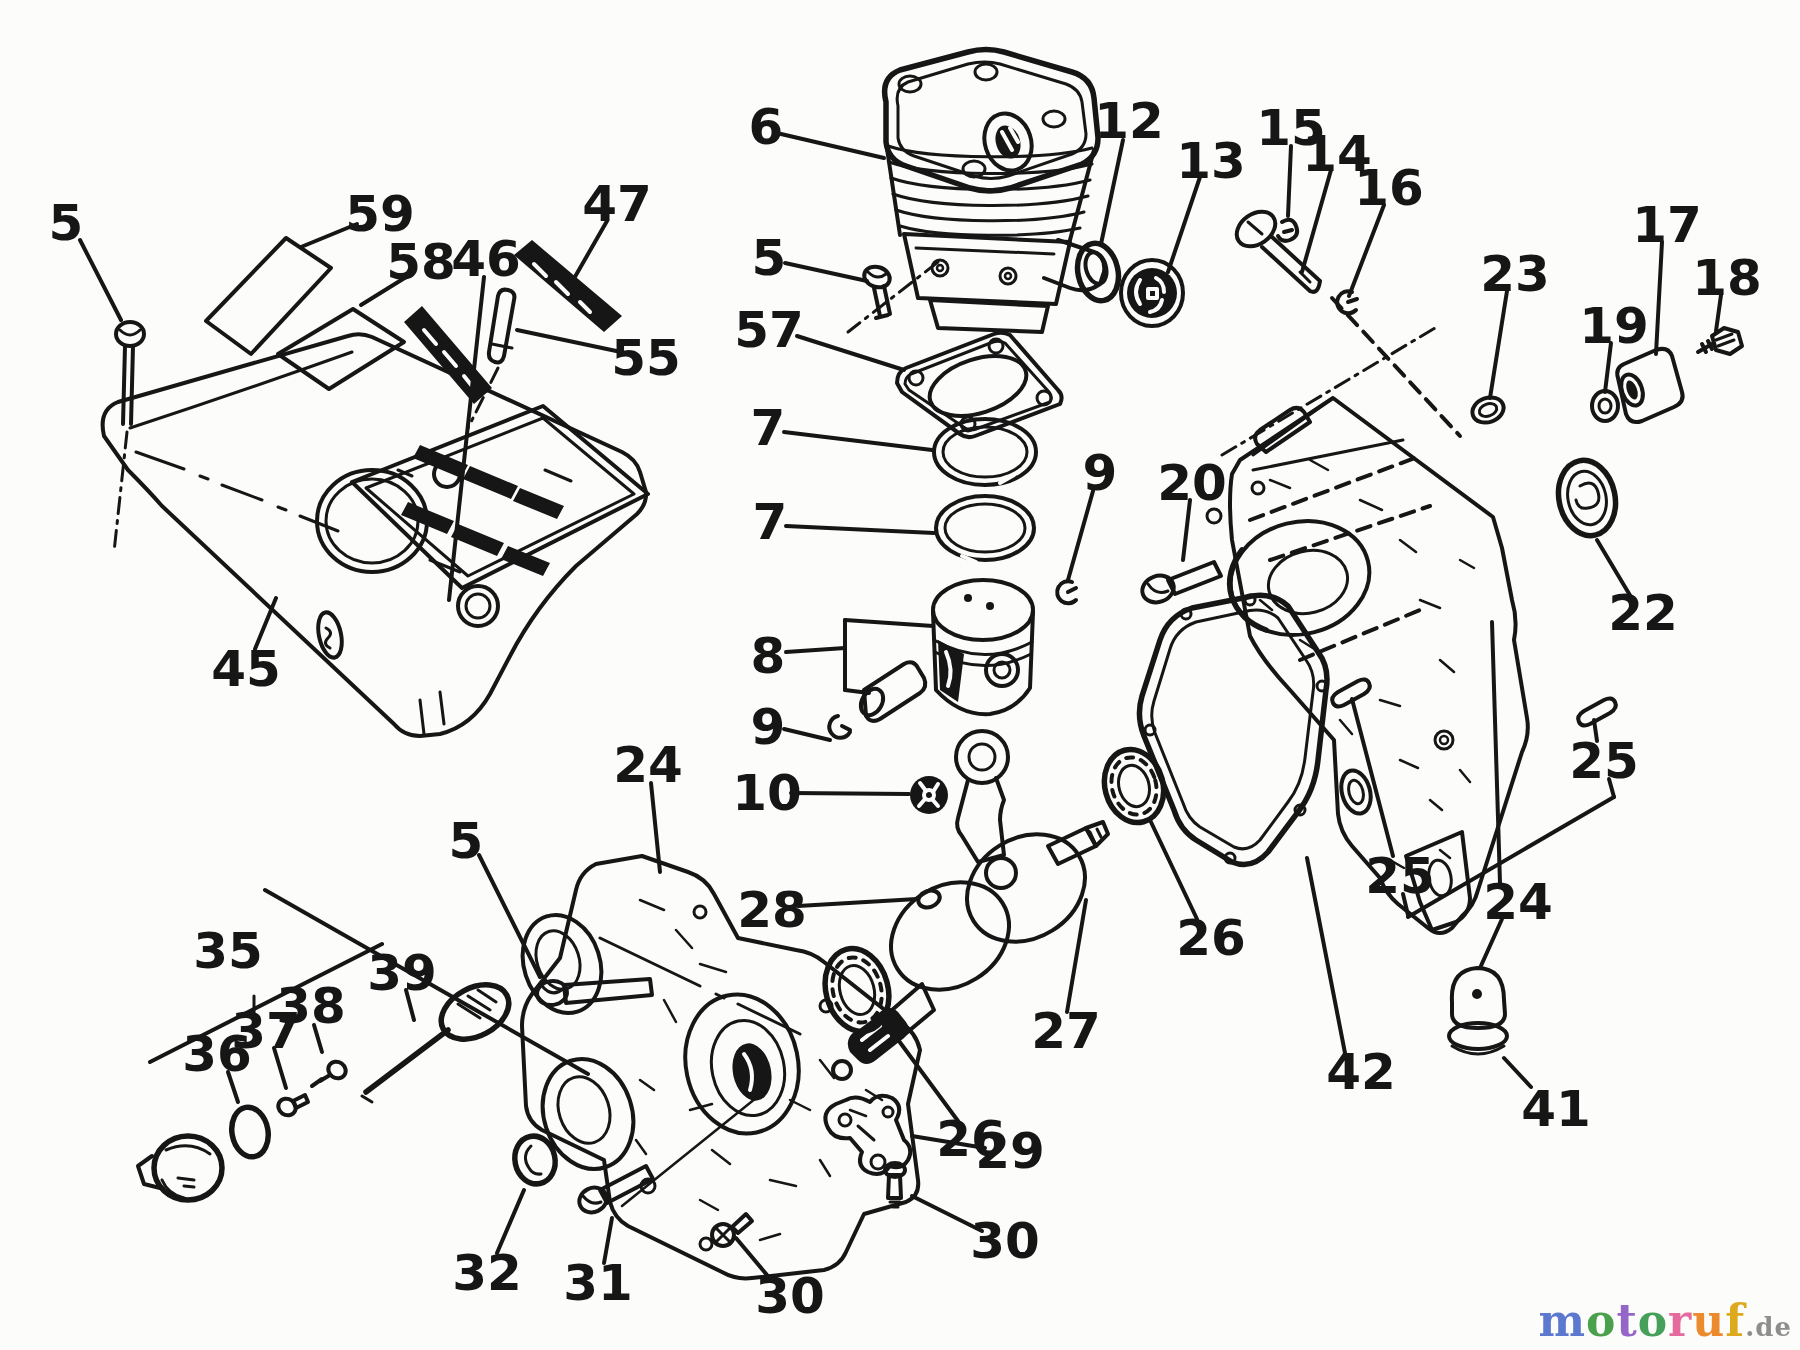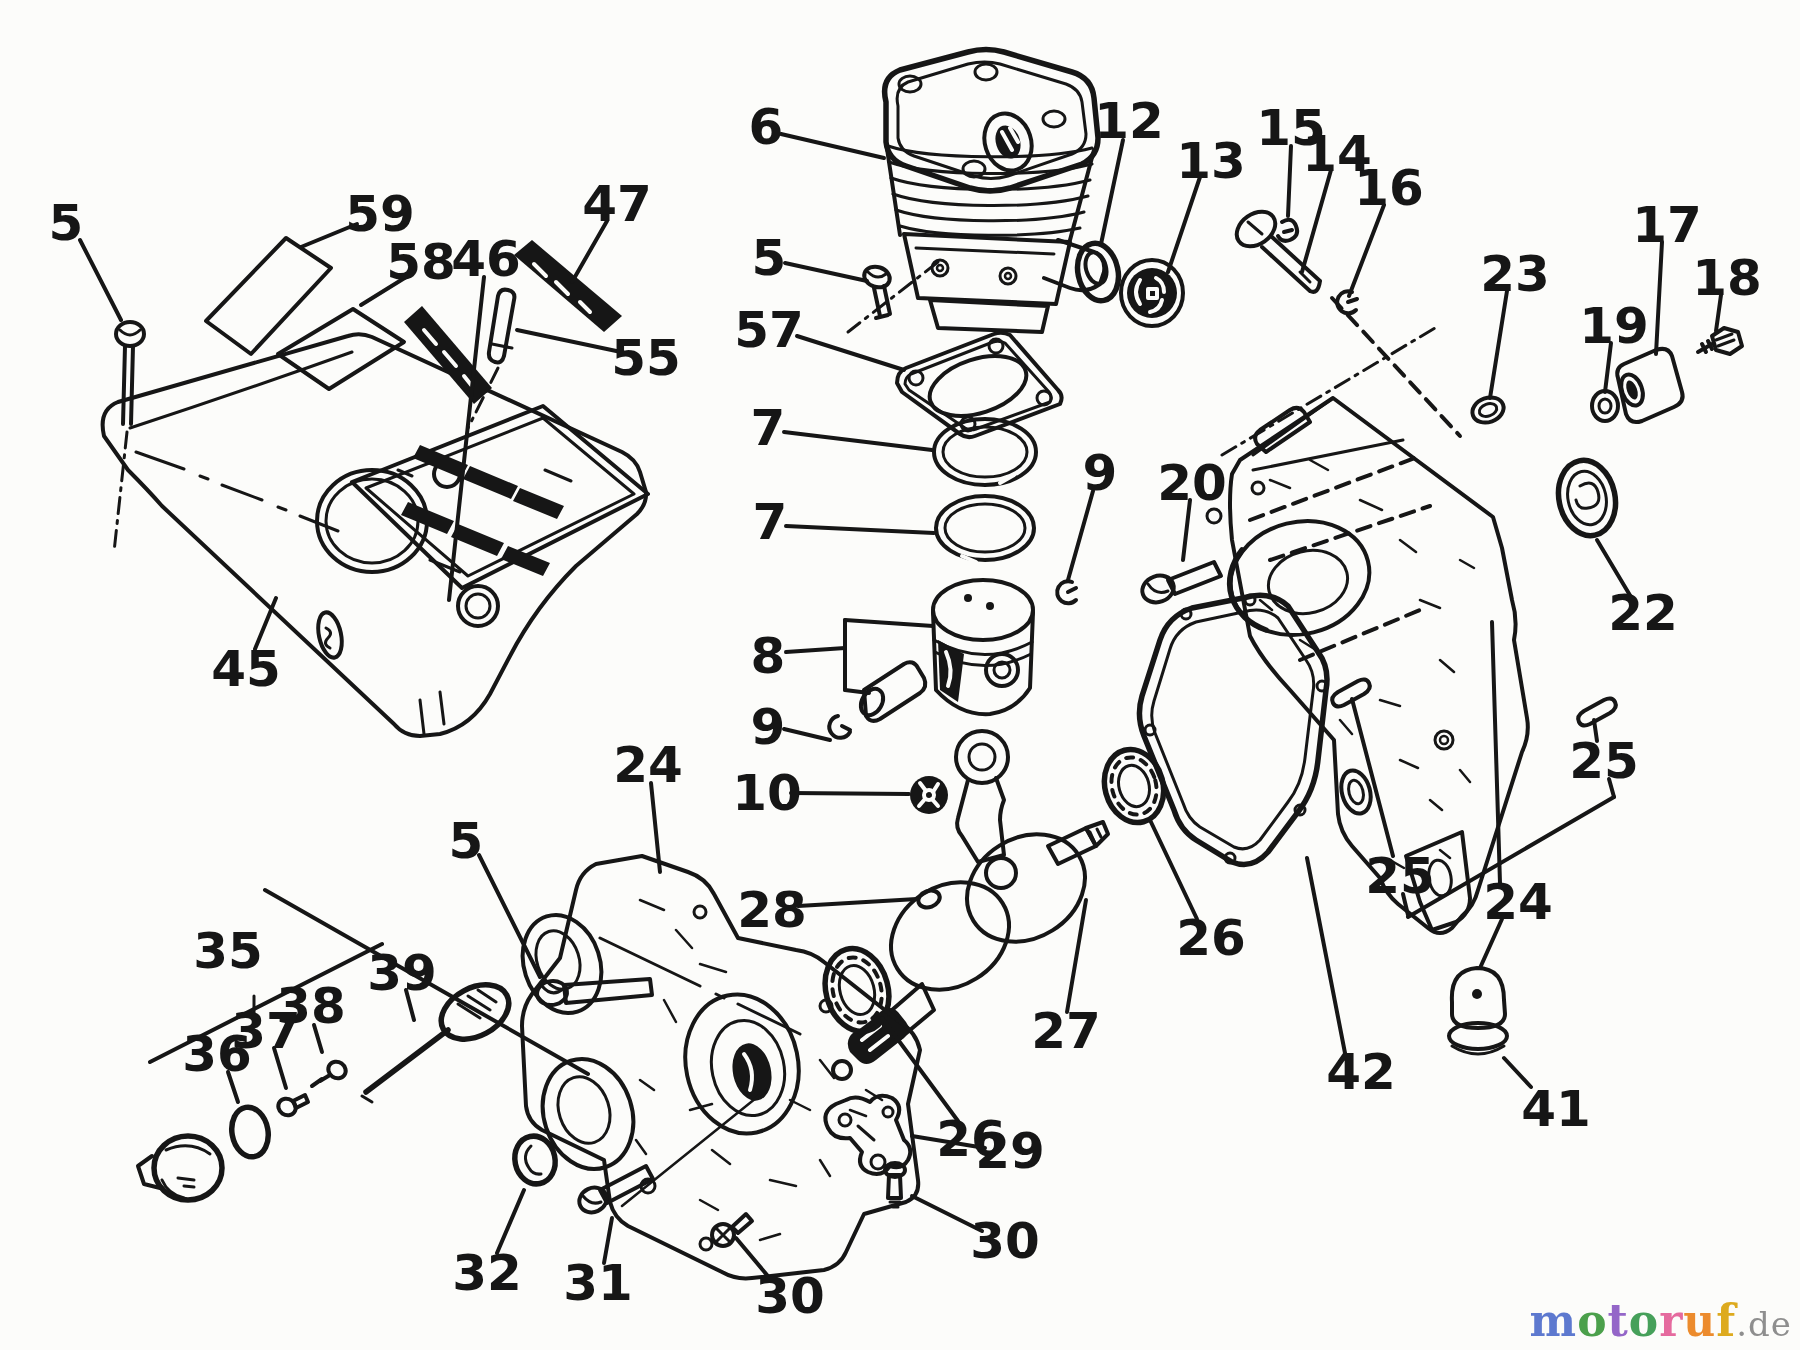--- a/index.html
+++ b/index.html
@@ -15,21 +15,21 @@
   .dark{fill:#161616 !important;stroke:none !important;}
   .whiteline{stroke:#fcfcfa !important;fill:none !important;stroke-width:4;}
   .dash{stroke-dasharray:14 9;}
   .dashdot{stroke-dasharray:16 7 3 7;stroke-width:3 !important;}
   .balls{stroke-dasharray:7 8;stroke-width:4 !important;}
   #leader-layer line{stroke:#161616;stroke-width:4;stroke-linecap:round;}
   #labels-layer text{font-family:"DejaVu Sans",sans-serif;font-weight:700;font-size:50px;
      fill:#161616;text-anchor:middle;}
   #watermark{position:absolute;right:8px;bottom:4px;font-family:"DejaVu Serif",serif;
      font-size:44px;font-weight:700;letter-spacing:1px;}
-  #watermark .suffix{font-size:34px;font-weight:400;}
+  #watermark .suffix{font-size:26px;font-weight:700;}
 </style>
 </head>
 <body>
 
 <div id="stage" style="background: rgb(252, 252, 250);">
 <svg id="art" width="1800" height="1350" viewBox="0 0 1800 1350">
 
   <g id="parts-layer">
 
     <g>

